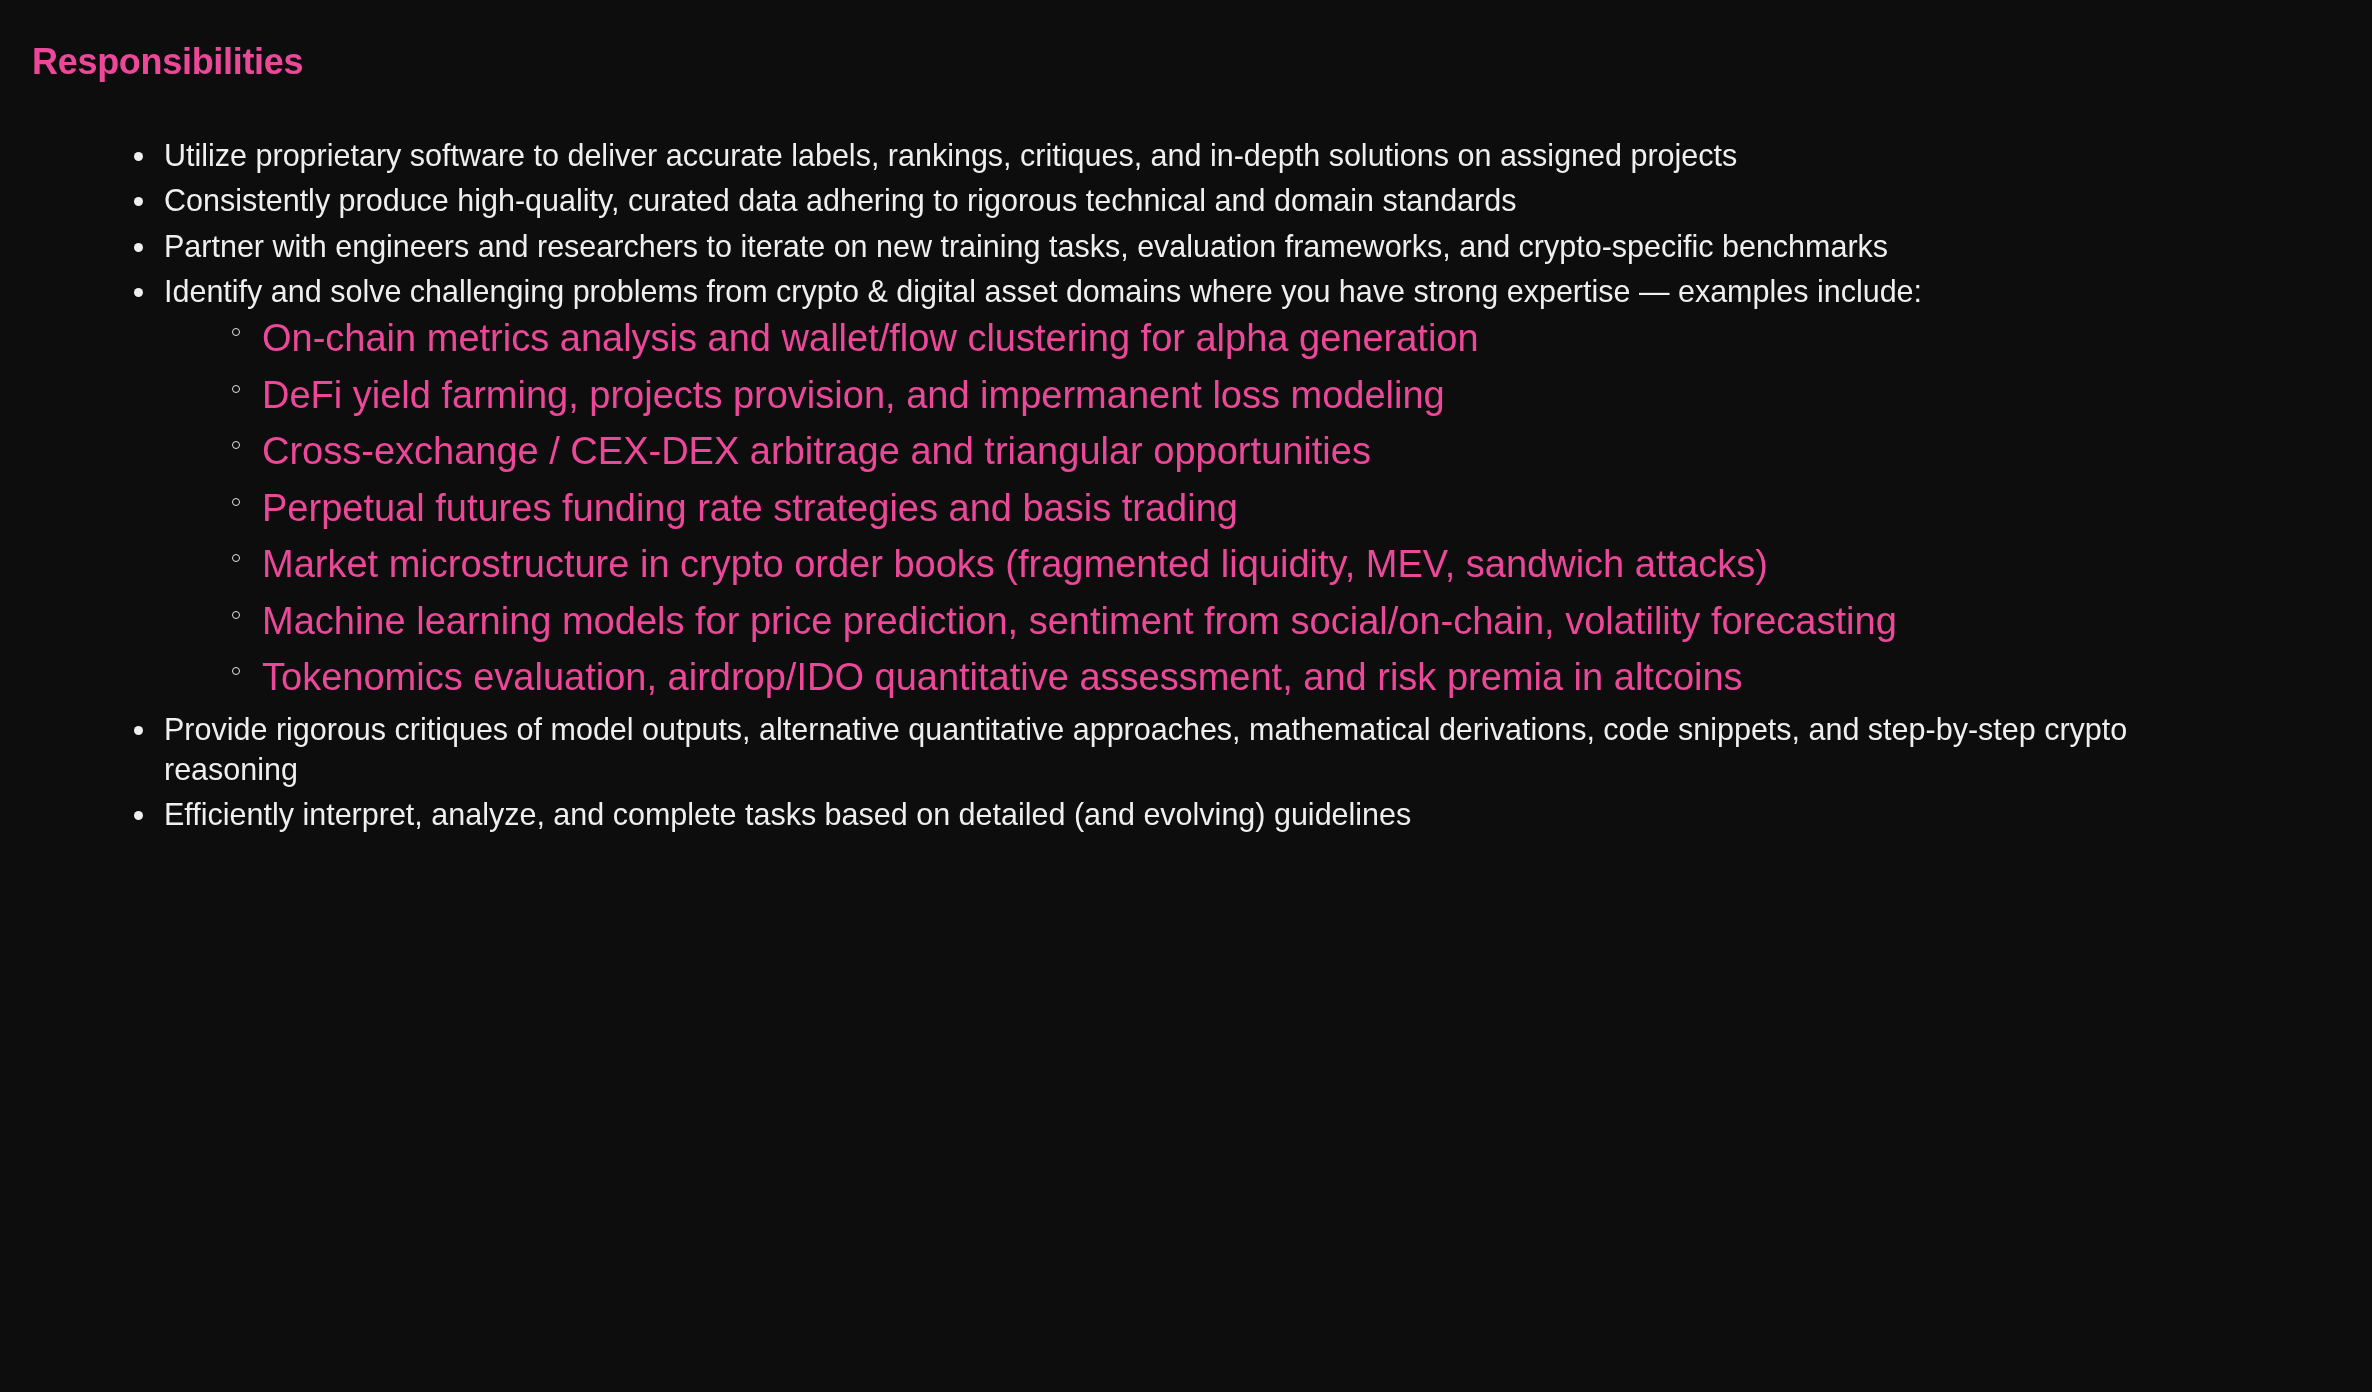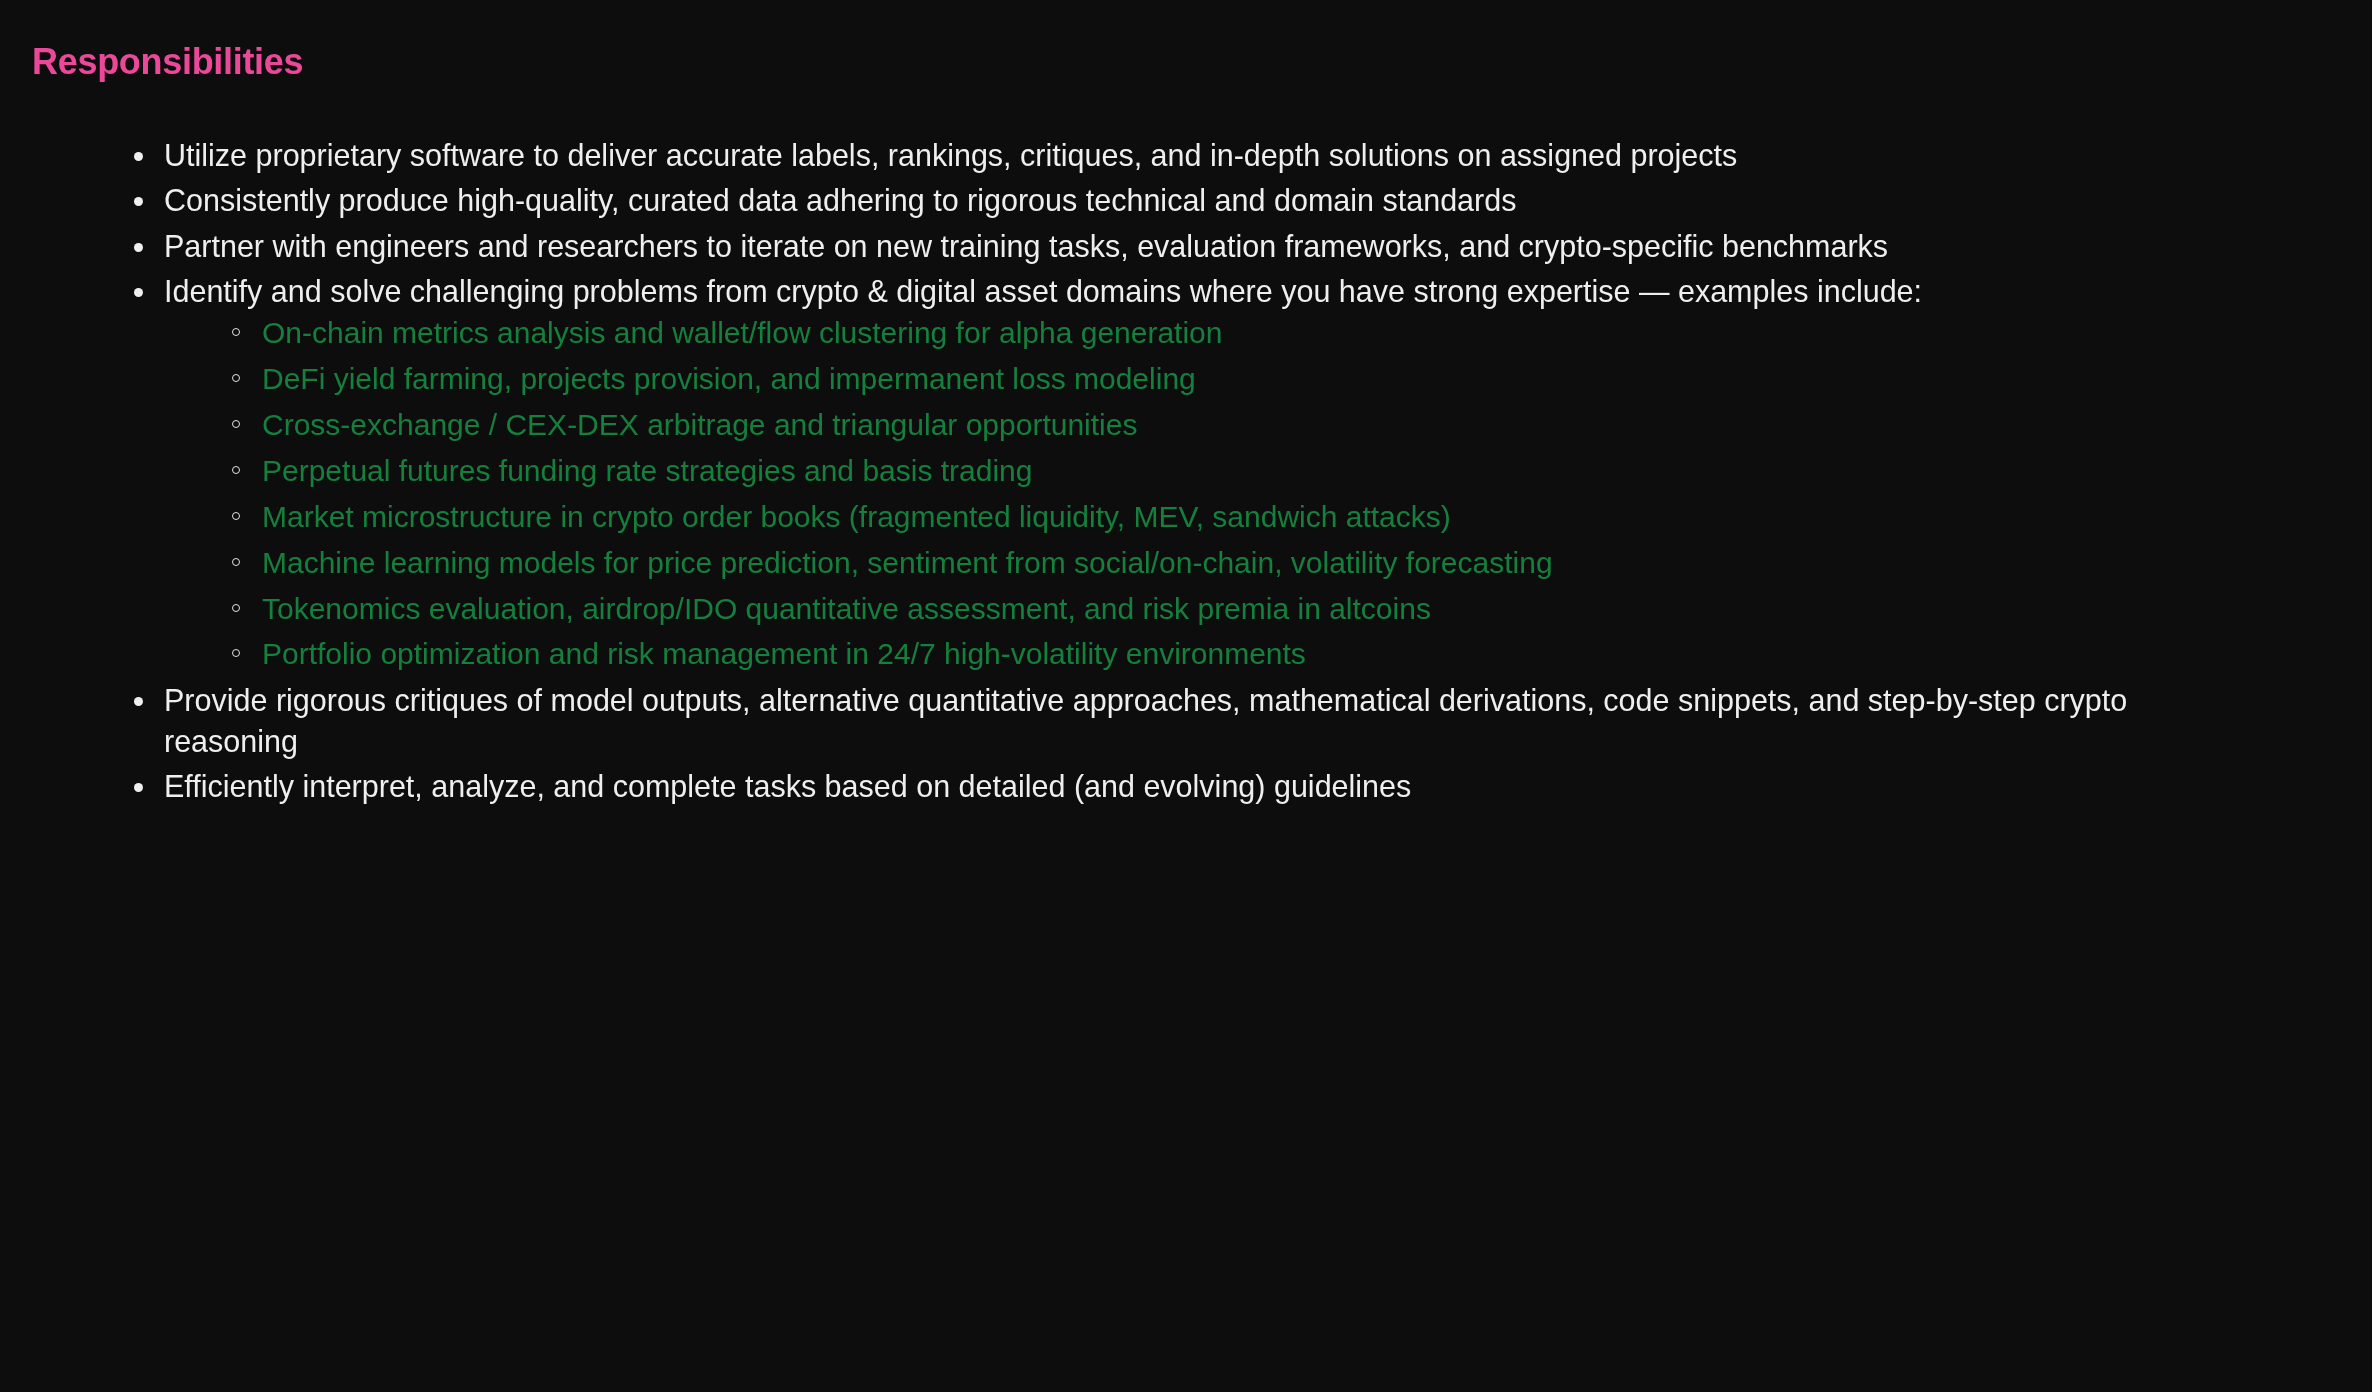--- a/index.html
+++ b/index.html
@@ -57,23 +57,23 @@
     border-radius: 50%;
     background: #efefef;
   }
   ul.level2 {
     list-style: none;
     margin: 2px 0 0 0;
     padding: 0 0 0 62px;
   }
   ul.level2 > li {
     position: relative;
-    font-size: 30px;
+    font-size: 38px;
     line-height: 1.33;
-    color: #15803d;
+    color: #ec4899;
     padding-left: 36px;
     margin: 0 0 6px 0;
   }
   ul.level2 > li::before {
     content: "";
     position: absolute;
     left: 6px;
     top: 15px;
     width: 8px;
     height: 8px;
@@ -102,21 +102,20 @@
     <li>
       <span class="txt">Identify and solve challenging problems from crypto &amp; digital asset domains where you have strong expertise — examples include:</span>
       <ul class="level2">
         <li>On-chain metrics analysis and wallet/flow clustering for alpha generation</li>
         <li>DeFi yield farming, projects provision, and impermanent loss modeling</li>
         <li>Cross-exchange / CEX-DEX arbitrage and triangular opportunities</li>
         <li>Perpetual futures funding rate strategies and basis trading</li>
         <li>Market microstructure in crypto order books (fragmented liquidity, MEV, sandwich attacks)</li>
         <li>Machine learning models for price prediction, sentiment from social/on-chain, volatility forecasting</li>
         <li>Tokenomics evaluation, airdrop/IDO quantitative assessment, and risk premia in altcoins</li>
-        <li>Portfolio optimization and risk management in 24/7 high-volatility environments</li>
       </ul>
     </li>
     <li>
       <span class="txt">Provide rigorous critiques of model outputs, alternative quantitative approaches, mathematical derivations, code snippets, and step-by-step crypto reasoning</span>
     </li>
     <li>
       <span class="txt">Efficiently interpret, analyze, and complete tasks based on detailed (and evolving) guidelines</span>
     </li>
   </ul>
 </div>

